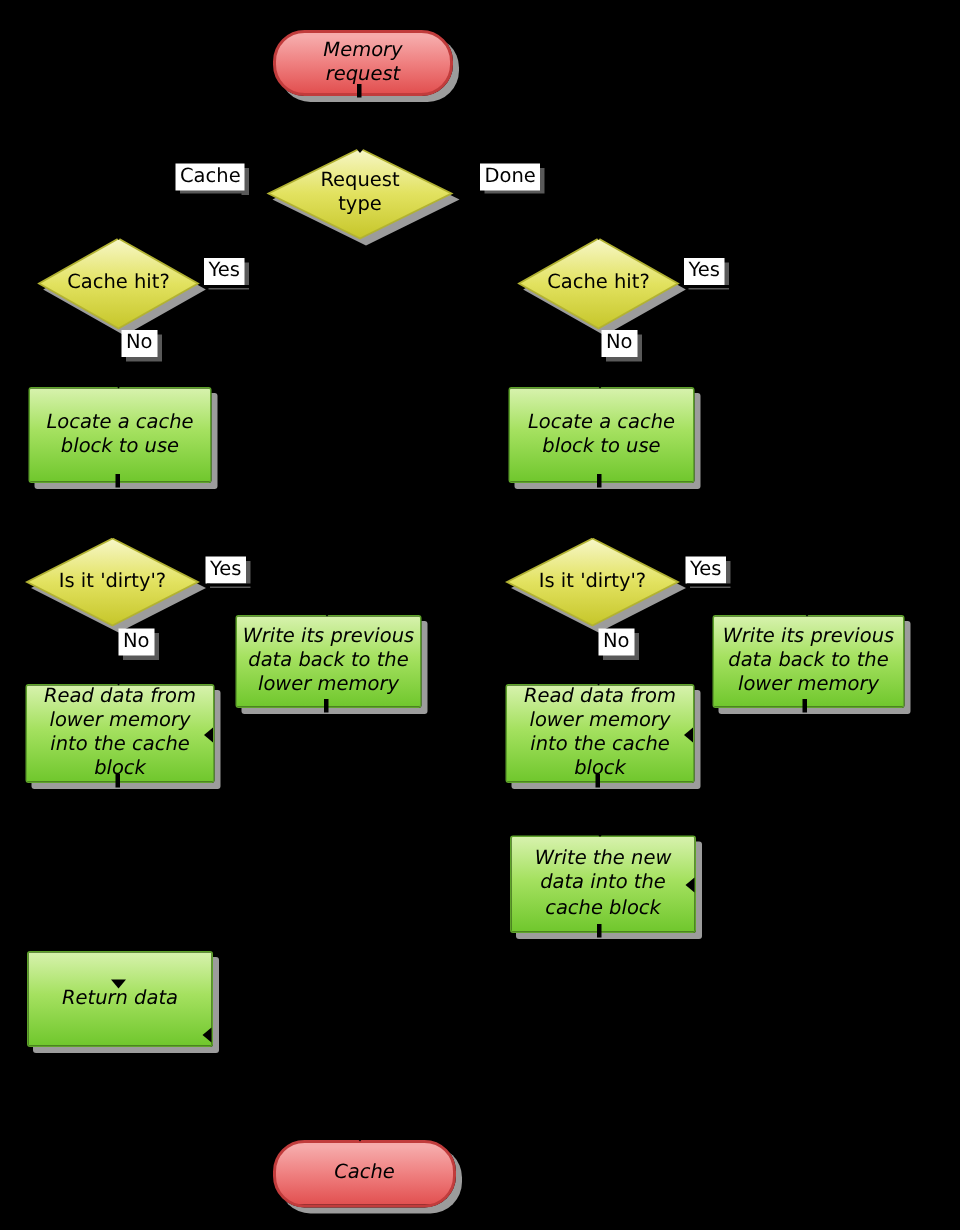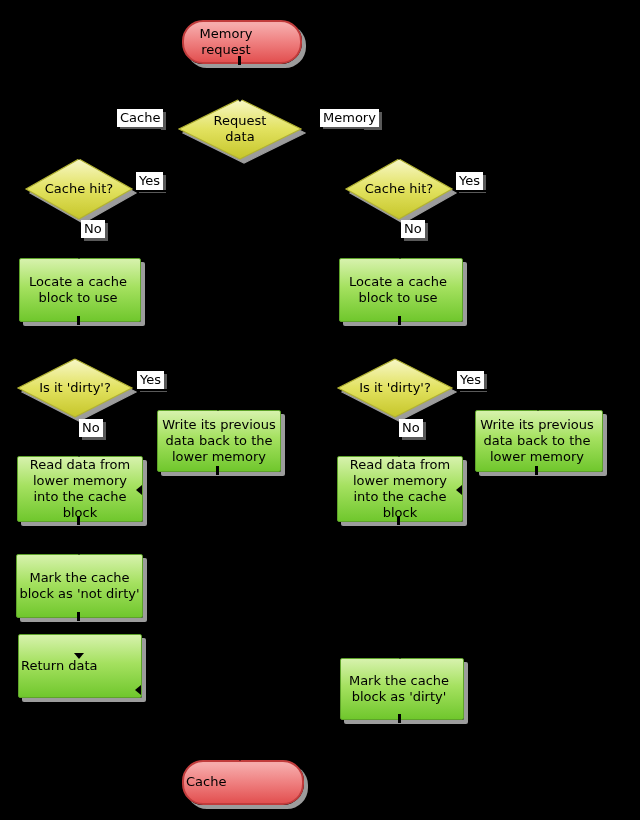--- a/index.html
+++ b/index.html
@@ -1,19 +1,19 @@
 <!DOCTYPE html>
 <html><head>
 <meta charset="utf-8">
 <style>
   html,body{margin:0;padding:0;background:#000;}
   .stage{position:relative;width:640px;height:820px;background:#000;overflow:hidden;
          font-family:"DejaVu Sans","Liberation Sans",sans-serif;color:#000;}
-  .node{position:absolute;display:flex;align-items:center;justify-content:flex-start;
-        text-align:center;font-size:13px;line-height:1.25;}
+  .node{position:absolute;display:flex;align-items:center;justify-content:center;
+        text-align:center;font-size:13px;line-height:1.25;font-style:italic;}
   .process{background:linear-gradient(to bottom,#d7f2ad 0%,#a5e160 45%,#70c72d 100%);
            border:1px solid #5ea32a;border-radius:2px;box-shadow:4px 4px 0 #9c9c9c;}
   .terminal{background:linear-gradient(to bottom,#f6abab 6%,#ef8080 50%,#e25050 100%);
             border:2px solid #c13c3c;border-radius:21px;box-shadow:4px 4px 0 #9c9c9c;}
   .diamond{position:absolute;display:flex;align-items:center;justify-content:center;
            text-align:center;font-size:13px;line-height:1.2;}
   .diamond svg{position:absolute;left:0;top:0;filter:drop-shadow(4px 4px 0 #9c9c9c);overflow:visible;}
   .diamond polygon{fill:url(#gradYellow);stroke:#b2b232;stroke-width:1.2;}
   .txt{position:relative;padding:0 2px;}
   .elabel{position:absolute;background:#fff;padding:0 3px;font-size:13px;line-height:18px;
@@ -45,21 +45,21 @@
   </div>
 
   <div class="node terminal" style="left:182px;top:760px;width:118px;height:41px">
     <div class="txt">Cache</div>
   </div>
 
   <div class="diamond" style="left:176px;top:97px;width:128px;height:64px">
     <svg width="128" height="64">
       <polygon points="64,2 125,32 64,62 3,32"></polygon>
       </svg>
-    <div class="txt" style="max-width:72px">Request data</div>
+    <div class="txt" style="max-width:72px">Request type</div>
   </div>
 
   <div class="diamond" style="left:24px;top:158px;width:110px;height:62px">
     <svg width="110" height="62">
       <polygon points="55,1 108,31 55,61 2,31"></polygon>
       </svg>
     <div class="txt">Cache hit?</div>
   </div>
 
   <div class="diamond" style="left:344px;top:158px;width:110px;height:62px">
@@ -88,47 +88,44 @@
   </div>
 
   <div class="node process" style="left:157px;top:410px;width:122px;height:60px">
     <div class="txt" style="max-width:118px">Write its previous data back to the lower memory</div>
   </div>
 
   <div class="node process" style="left:17px;top:456px;width:124px;height:64px">
     <div class="txt" style="max-width:120px">Read data from lower memory into the cache block</div>
   </div>
 
-  <div class="node process" style="left:16px;top:554px;width:125px;height:62px">
-    <div class="txt" style="max-width:121px">Mark the cache block as 'not dirty'</div>
-  </div>
 
   <div class="node process" style="left:18px;top:634px;width:122px;height:62px">
     <div class="txt">Return data</div>
   </div>
 
   <div class="node process" style="left:339px;top:258px;width:122px;height:62px">
     <div class="txt" style="max-width:112px">Locate a cache block to use</div>
   </div>
 
   <div class="node process" style="left:475px;top:410px;width:126px;height:60px">
     <div class="txt" style="max-width:118px">Write its previous data back to the lower memory</div>
   </div>
 
   <div class="node process" style="left:337px;top:456px;width:124px;height:64px">
     <div class="txt" style="max-width:120px">Read data from lower memory into the cache block</div>
   </div>
 
-
-  <div class="node process" style="left:340px;top:658px;width:122px;height:60px">
-    <div class="txt" style="max-width:112px">Mark the cache block as 'dirty'</div>
+  <div class="node process" style="left:340px;top:557px;width:122px;height:63px">
+    <div class="txt" style="max-width:100px">Write the new data into the cache block</div>
   </div>
 
+
   <div class="elabel" style="left:117px;top:109px">Cache</div>
-  <div class="elabel" style="left:320px;top:109px">Memory</div>
+  <div class="elabel" style="left:320px;top:109px">Done</div>
 
   <div class="elabel" style="left:136px;top:172px">Yes</div>
   <div class="elabel" style="left:81px;top:220px">No</div>
   <div class="elabel" style="left:456px;top:172px">Yes</div>
   <div class="elabel" style="left:401px;top:220px">No</div>
 
   <div class="elabel" style="left:137px;top:371px">Yes</div>
   <div class="elabel" style="left:79px;top:419px">No</div>
   <div class="elabel" style="left:457px;top:371px">Yes</div>
   <div class="elabel" style="left:399px;top:419px">No</div>

